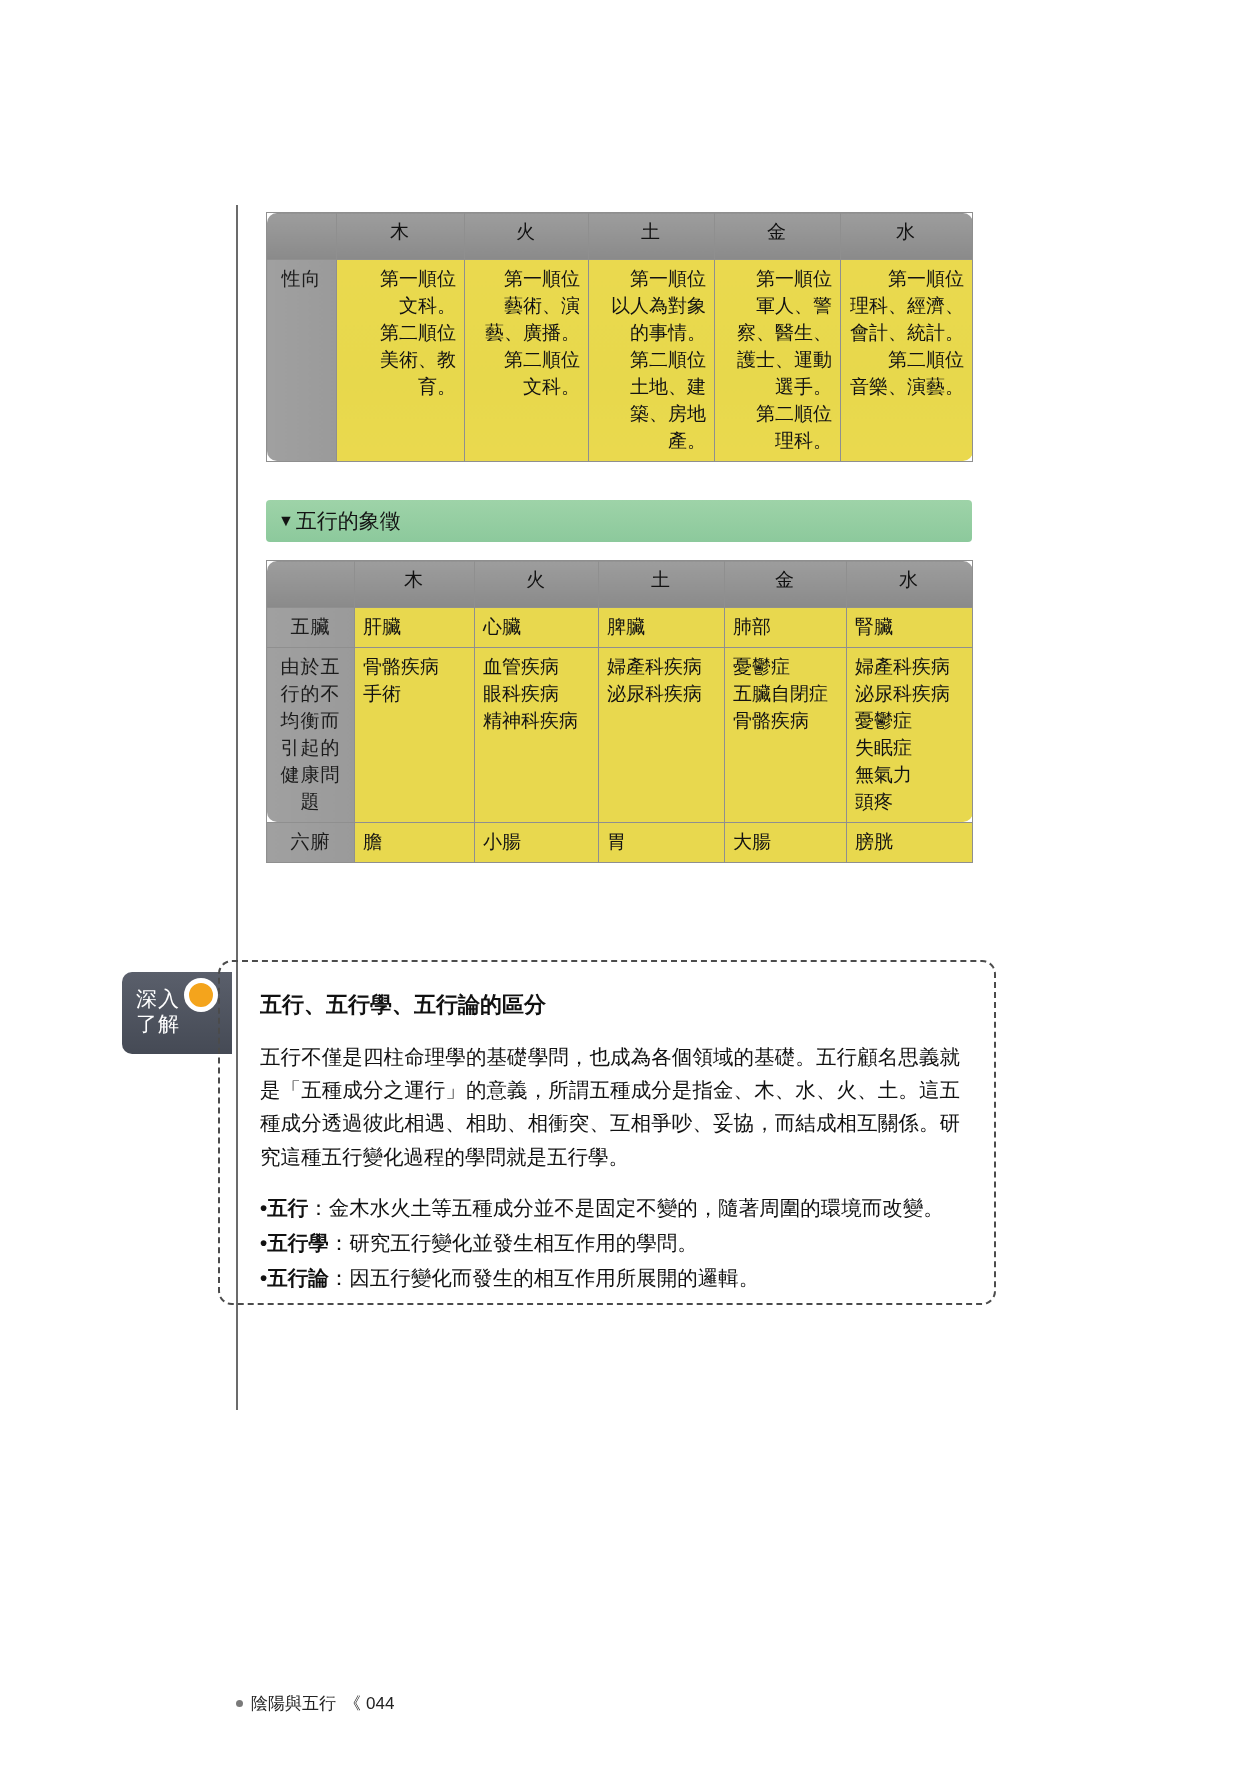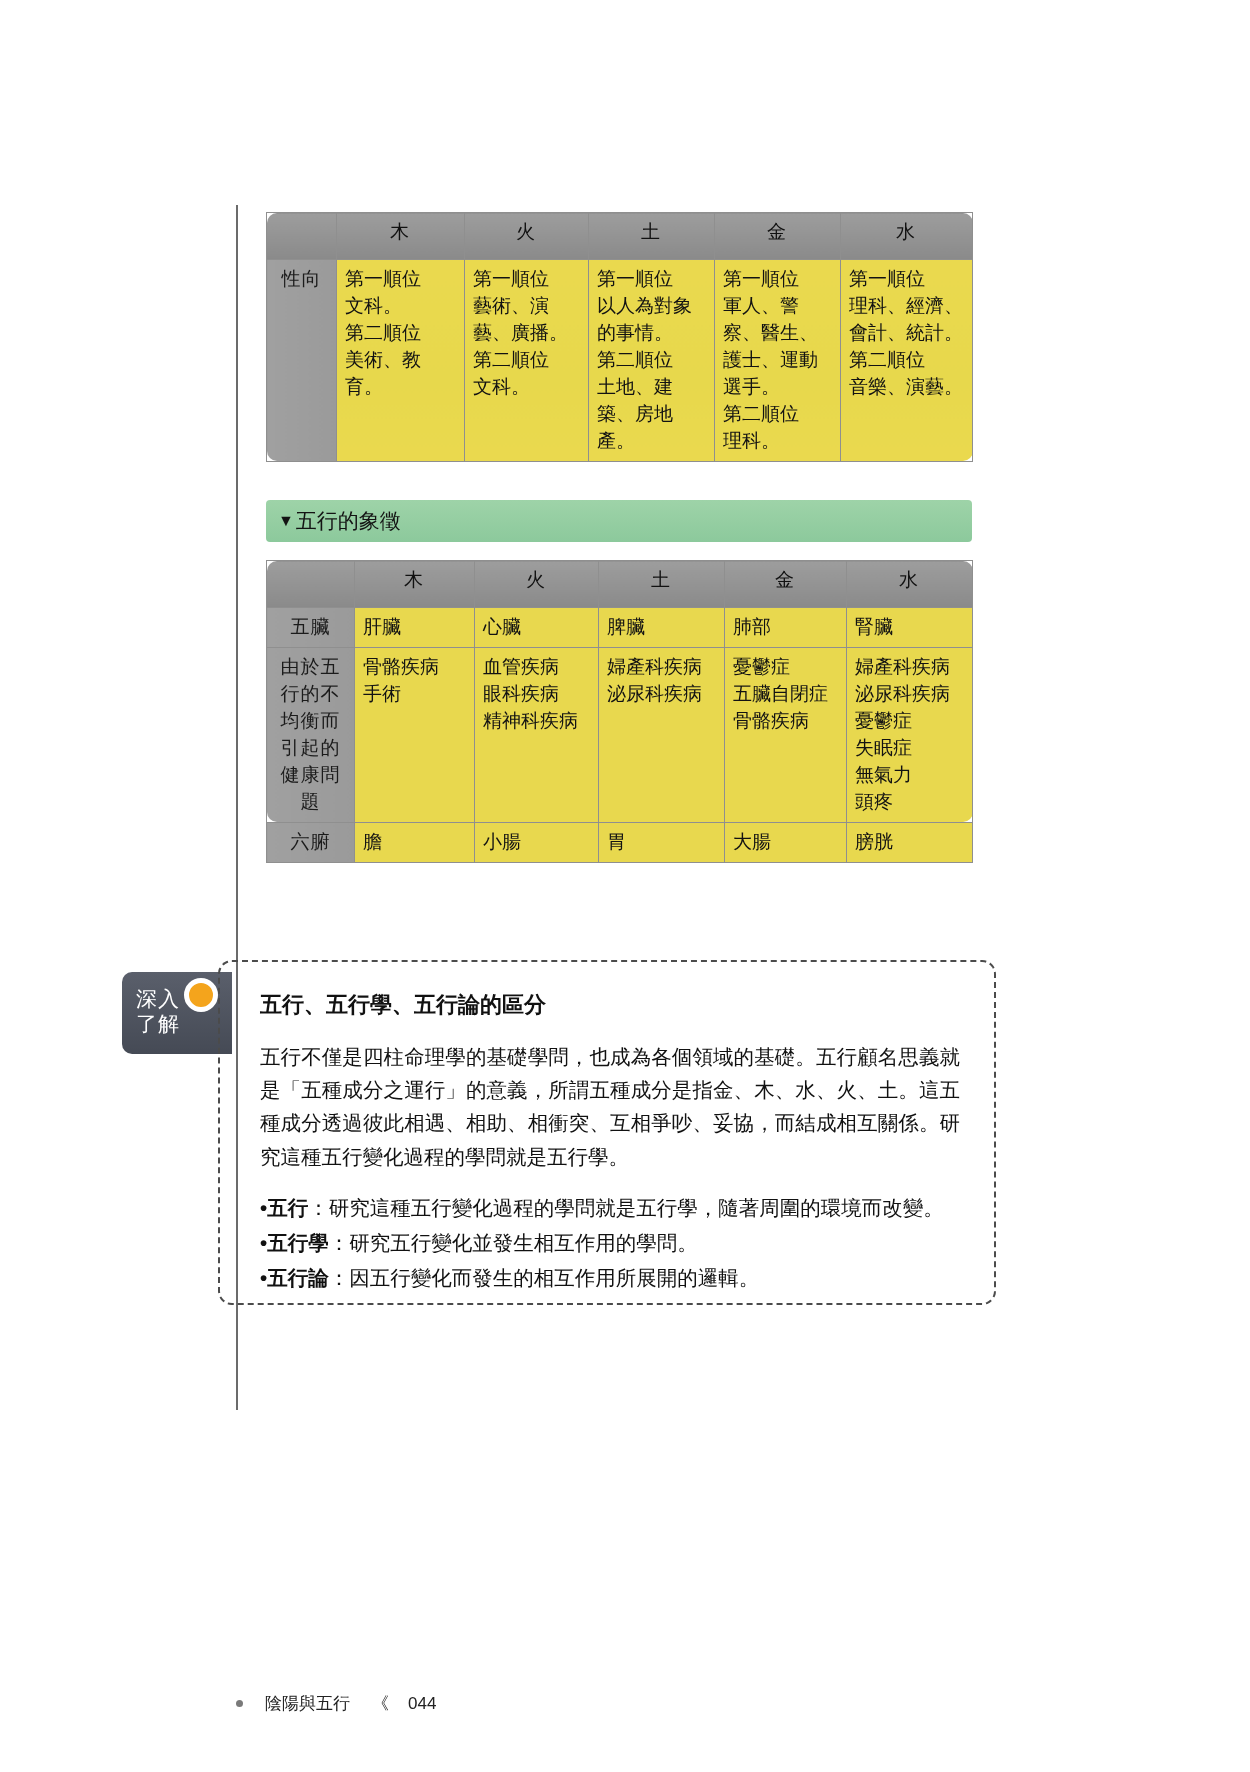--- a/index.html
+++ b/index.html
@@ -76,20 +76,21 @@
     vertical-align: top;
     font-size: 20px;
     letter-spacing: 1px;
     width: 70px;
     padding-top: 9px;
     line-height: 1.25;
   }
   .cell-y {
     background: linear-gradient(to bottom, #ead94e, #e7d84c 60%, #ead94e);
     color: #121212;
+    text-align: right;
   }
   .cell-y2 {
     background: #e8d84e;
     color: #121212;
   }
   .rounded-tl { border-top-left-radius: 10px; }
   .rounded-tr { border-top-right-radius: 10px; }
   .rounded-bl { border-bottom-left-radius: 10px; margin-top: 30px; }
   .rounded-br { border-bottom-right-radius: 10px; }
 
@@ -175,21 +176,21 @@
 
   
   #footer {
     position: absolute;
     left: 236px;
     top: 1692px;
     font-size: 17px;
     color: #222;
     display: flex;
     align-items: center;
-    gap: 18px;
+    gap: 4px;
     justify-content: flex-end;
   }
   #footer .fdot {
     width: 7px;
     height: 7px;
     border-radius: 50%;
     background: #7a7a7a;
     display: inline-block;
     margin-right: 4px;
   }
@@ -312,21 +313,21 @@
   <span class="dot"></span>
   <div>深入</div>
   <div>了解</div>
 </div>
 
 <div id="callout">
   <p class="callout-title">五行、五行學、五行論的區分</p>
   <p class="callout-para">五行不僅是四柱命理學的基礎學問，也成為各個領域的基礎。五行顧名思義就是「五種成分之運行」的意義，所謂五種成分是指金、木、水、火、土。這五種成分透過彼此相遇、相助、相衝突、互相爭吵、妥協，而結成相互關係。研究這種五行變化過程的學問就是五行學。</p>
 
   <p class="callout-bullet">
-    <b>•五行</b><span>：</span><span>研究這種五行變化過程的學問就是五行學，隨著周圍的環境而改變。</span>
+    <b>•五行</b><span>：</span><span>金木水火土等五種成分並不是固定不變的，隨著周圍的環境而改變。</span>
   </p>
   <p class="callout-bullet">
     <b>•五行學</b><span>：</span><span>研究五行變化並發生相互作用的學問。</span>
   </p>
   <p class="callout-bullet">
     <b>•五行論</b><span>：</span><span>因五行變化而發生的相互作用所展開的邏輯。</span>
   </p>
 </div>
 
 <div id="footer">

